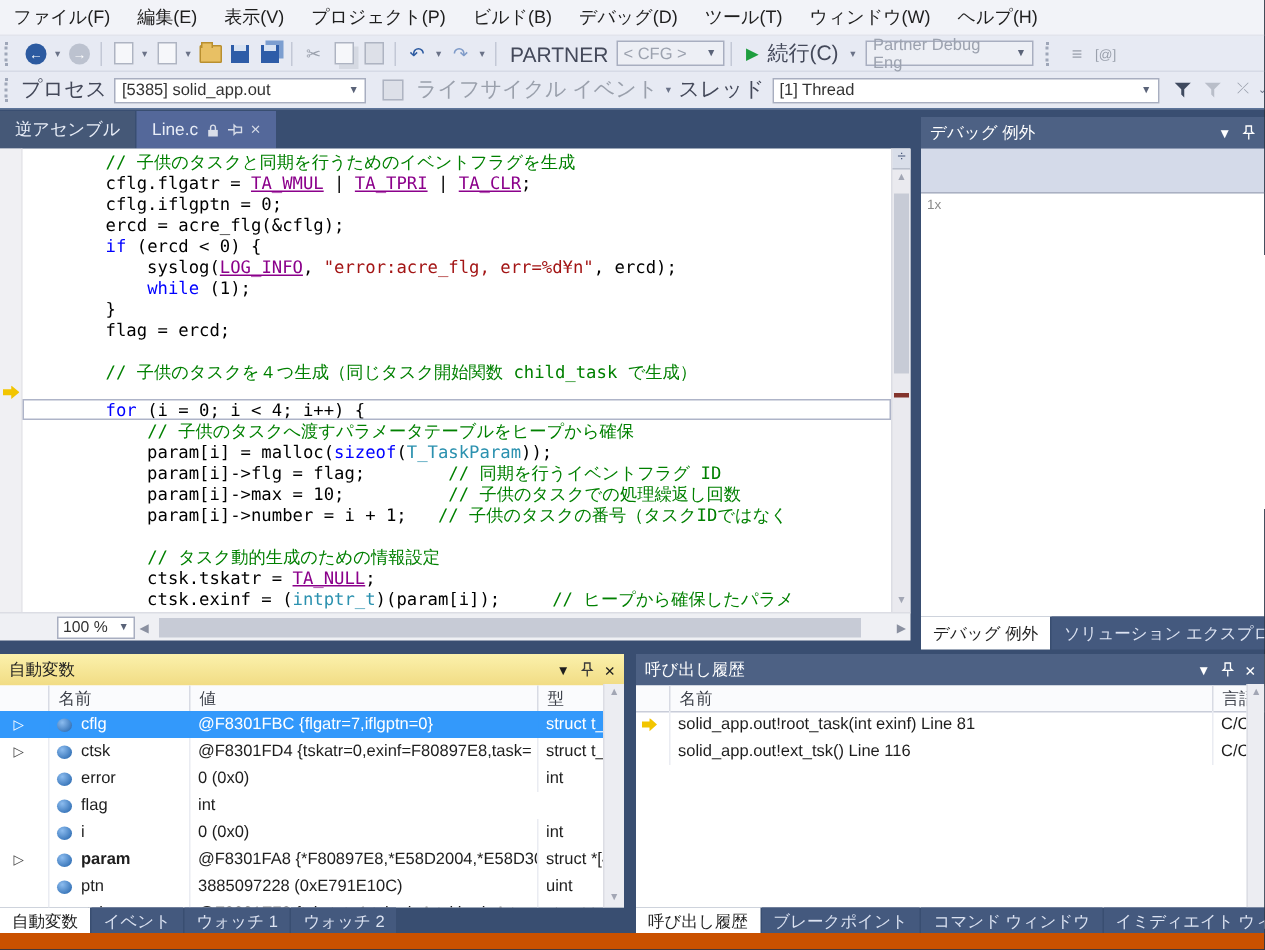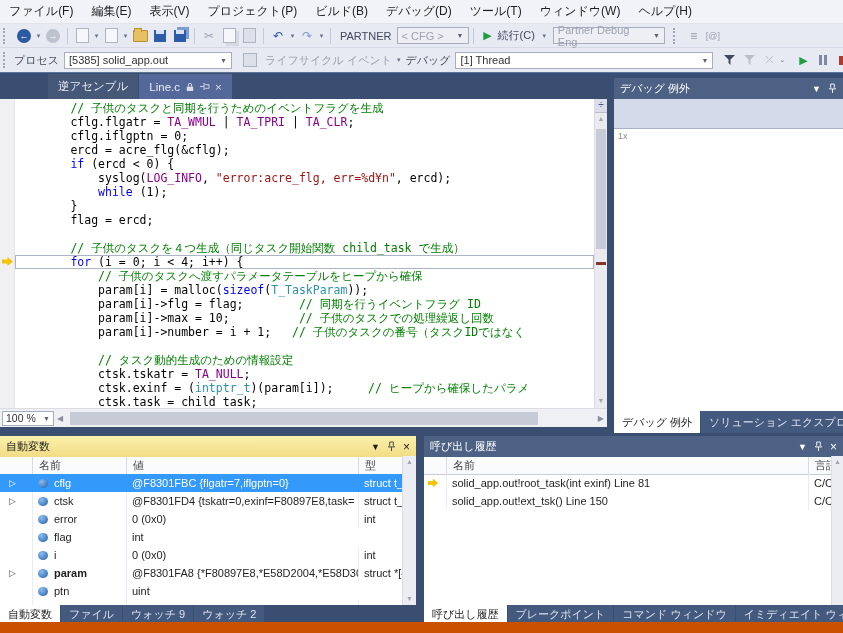--- a/index.html
+++ b/index.html
@@ -27,56 +27,56 @@
   .floppy{width:12px;height:12px;background:#2D5CA8;position:relative;}
   .floppy:before{content:"";position:absolute;left:2px;top:0;width:8px;height:4px;background:#D7E2F2;}
   .floppy.all{box-shadow:3px -3px 0 0 #7C9ED0;}
   .glyph{font-size:12px;line-height:1;}
   .gray{color:#9AA0AC;}
   .blue{color:#2C5AA0;}
   .combo{display:inline-flex;align-items:center;justify-content:space-between;background:#fff;
          border:1px solid #A8AEC0;height:17px;font-size:11px;padding:0 4px;color:#333;box-sizing:border-box;flex:0 0 auto;}
   .combo .cdd{font-size:7px;color:#5A6378;margin-left:5px;}
   .combo.disabled{background:#EDEFF5;color:#9CA2AF;}
-  .tlabel{font-size:11px;color:#44495A;margin:0 5px;flex:0 0 auto;white-space:nowrap;}
+  .tlabel{font-size:14px;color:#44495A;margin:0 5px;flex:0 0 auto;white-space:nowrap;}
   .tlabel.gray{color:#9AA0AC;}
   .play{color:#1E9E3E;font-size:11px;}
   .pause-bars{display:inline-flex;gap:2px;}
   .pause-bars i{width:3px;height:10px;background:#7D8BA0;}
   .stop-sq{width:9px;height:9px;background:#B03A30;}
   .funnel{display:inline-block;}
   
   #main{position:absolute;left:0;top:73px;width:843px;height:549px;background:#394E71;}
   
-  #doc-tabstrip{position:absolute;left:0;top:0;width:607px;height:26px;display:flex;align-items:flex-end;padding-left:48px;}
+  #doc-tabstrip{position:absolute;left:0;top:0;width:607px;height:26px;display:flex;align-items:flex-end;}
   .doc-tab{height:25px;display:flex;align-items:center;padding:0 10px;font-size:11.5px;color:#E8EDF7;
            background:#455877;margin-right:1px;cursor:default;}
   .doc-tab.active{background:#54689A;}
   .doc-tab .tico{margin-left:6px;color:#D9DEE9;display:inline-flex;align-items:center;}
   .strip-dd{position:absolute;right:24px;top:8px;color:#C9D2E4;font-size:9px;}
   
   #editor{position:absolute;left:0;top:26px;width:607px;height:309px;background:#fff;overflow:hidden;}
   .ed-margin{position:absolute;left:0;top:0;width:14px;height:100%;background:#F0F0F3;border-right:1px solid #E6E6EA;}
   .cur-arrow{position:absolute;left:2px;width:11px;height:9px;background:#F2C500;
              clip-path:polygon(0 28%,50% 28%,50% 0,100% 50%,50% 100%,50% 72%,0 72%);}
   #code-lines{position:absolute;left:15px;top:2px;right:13px;font-family:"DejaVu Sans Mono",monospace;
               font-size:11.5px;line-height:14px;white-space:pre;}
   .code-line{height:14px;}
-  .code-line.cur{outline:1px solid #AEB4C8;outline-offset:-1px;}
+  .code-line.cur{outline:1px solid #AEB4C8;outline-offset:-1px;margin-top:11px;}
   .tok-pl{color:#000;} .tok-cm{color:#008000;} .tok-kw{color:#0000FF;}
-  .tok-mac{color:#8B008B;} .tok-ty{color:#2B91AF;} .tok-str{color:#A31515;}
+  .tok-mac{color:#8B008B;text-decoration:underline;} .tok-ty{color:#2B91AF;} .tok-str{color:#A31515;}
   .vscroll{position:absolute;right:0;top:0;width:13px;height:100%;background:#EAEAEF;border-left:1px solid #DCDDE4;box-sizing:border-box;}
   .vsplit-grip{height:13px;background:#D9DEE9;color:#49597C;font-size:10px;text-align:center;line-height:12px;border-bottom:1px solid #B9BfCC;}
   .varr{color:#A2A6B4;font-size:7px;text-align:center;height:12px;line-height:12px;}
   .vthumb{position:absolute;left:1px;right:1px;top:30px;height:120px;background:#C7CBD6;}
   .vmark-red{position:absolute;left:1px;right:1px;top:163px;height:3px;background:#83342C;}
   .varr.down{position:absolute;bottom:1px;left:0;right:0;}
   
   #editor-bottom{position:absolute;left:0;top:335px;width:607px;height:19px;background:#EFF0F4;
-                 display:flex;align-items:center;border-top:1px solid #DCDDE4;box-sizing:border-box;}
+                 display:flex;align-items:center;border-top:1px solid #DCDDE4;box-sizing:border-box;padding-left:36px;}
   .zoom-combo{display:flex;align-items:center;justify-content:space-between;width:52px;height:15px;
               background:#fff;border:1px solid #A8AEC0;font-size:10.5px;color:#333;padding:0 3px;margin-left:2px;box-sizing:border-box;}
   .zoom-combo .dd{font-size:7px;color:#5A6378;}
   .harr{color:#8A90A0;font-size:8px;padding:0 3px;}
   .htrack{position:relative;flex:1;height:13px;margin-right:2px;}
   .hthumb{position:absolute;left:4px;top:0;width:468px;height:13px;background:#C7CBD6;}
   
   #right-panel{position:absolute;left:614px;top:5px;width:229px;height:355px;}
   .tw-header{height:21px;display:flex;align-items:center;font-size:11px;padding:0 6px;box-sizing:border-box;}
   .tw-header.navy{background:#4D6184;color:#FFFFFF;}
@@ -209,21 +209,21 @@
     <span class="tlabel">プロセス</span>
     <span class="combo" style="width:168px;">
       <span>[5385] solid_app.out</span>
         <span class="cdd">▼</span>
     </span>
     <span class="tbtn" style="margin-left:8px;">
         <span class="doc-sq" style="background:#DDE0E8;width:12px;height:12px;"></span>
       </span>
     <span class="tlabel gray">ライフサイクル イベント</span>
     <span class="dd-sm">▾</span>
-    <span class="tlabel">デバッグ</span>
+    <span class="tlabel">スレッド</span>
     <span class="combo" style="width:258px;">
       <span>[1] Thread</span>
         <span class="cdd">▼</span>
     </span>
     <span class="tbtn" style="margin-left:6px;">
       <svg class="funnel" width="11" height="11" viewBox="0 0 11 11">
           <path d="M0 0 H11 L6.5 4.5 V10 L4.5 8 V4.5 Z" fill="#3F4A5F"></path>
         </svg>
     </span>
     <span class="tbtn">
@@ -397,20 +397,21 @@
             </div>
             <div class="g-cell" style="width: 232px;">@F8301FA8 {*F80897E8,*E58D2004,*E58D30</div>
             <div class="g-cell" style="flex: 1 1 0%; border-right: none;">struct *[4</div>
           </div>
           <div class="grid-row">
             <div class="g-cell" style="width: 33px; padding: 0px;"></div>
             <div class="g-cell" style="width: 94px;">
               <span class="var-icon"></span>
               <span>ptn</span>
             </div>
+            <div class="g-cell" style="width: 232px;">3885097228 (0xE791E10C)</div>
             <div class="g-cell" style="flex: 1 1 0%; border-right: none;">uint</div>
           </div>
           <div class="grid-row">
             <div class="g-cell" style="width: 33px; padding: 0px;">
               <span class="expander">▷</span>
             </div>
             <div class="g-cell" style="width: 94px;">
               <span class="var-icon"></span>
               <span>rtsk</span>
             </div>
@@ -443,33 +444,33 @@
       <div class="grid-rows" id="cs-rows">
           <div class="grid-row">
             <div class="g-cell" style="width: 23px; padding: 0px;">
               <span class="cs-arrow"></span>
             </div>
             <div class="g-cell" style="width: 362px;">solid_app.out!root_task(int  exinf) Line 81</div>
             <div class="g-cell" style="flex: 1 1 0%; border-right: none;">C/C++</div>
           </div>
           <div class="grid-row">
             <div class="g-cell" style="width: 23px; padding: 0px;"></div>
-            <div class="g-cell" style="width: 362px;">solid_app.out!ext_tsk() Line 150</div>
+            <div class="g-cell" style="width: 362px;">solid_app.out!ext_tsk() Line 116</div>
             <div class="g-cell" style="flex: 1 1 0%; border-right: none;">C/C++</div>
           </div>
         </div>
       <div class="side-scroll">
         <div class="varr">▲</div>
       </div>
     </div>
 
     <div id="left-tabs">
         <div class="btab active">自動変数</div>
-        <div class="btab">ファイル</div>
-        <div class="btab">ウォッチ 9</div>
+        <div class="btab">イベント</div>
+        <div class="btab">ウォッチ 1</div>
         <div class="btab">ウォッチ 2</div>
       </div>
     <div id="right-tabs">
         <div class="btab active">呼び出し履歴</div>
         <div class="btab">ブレークポイント</div>
         <div class="btab">コマンド ウィンドウ</div>
         <div class="btab">イミディエイト ウィンドウ</div>
       </div>
   </div>
 

